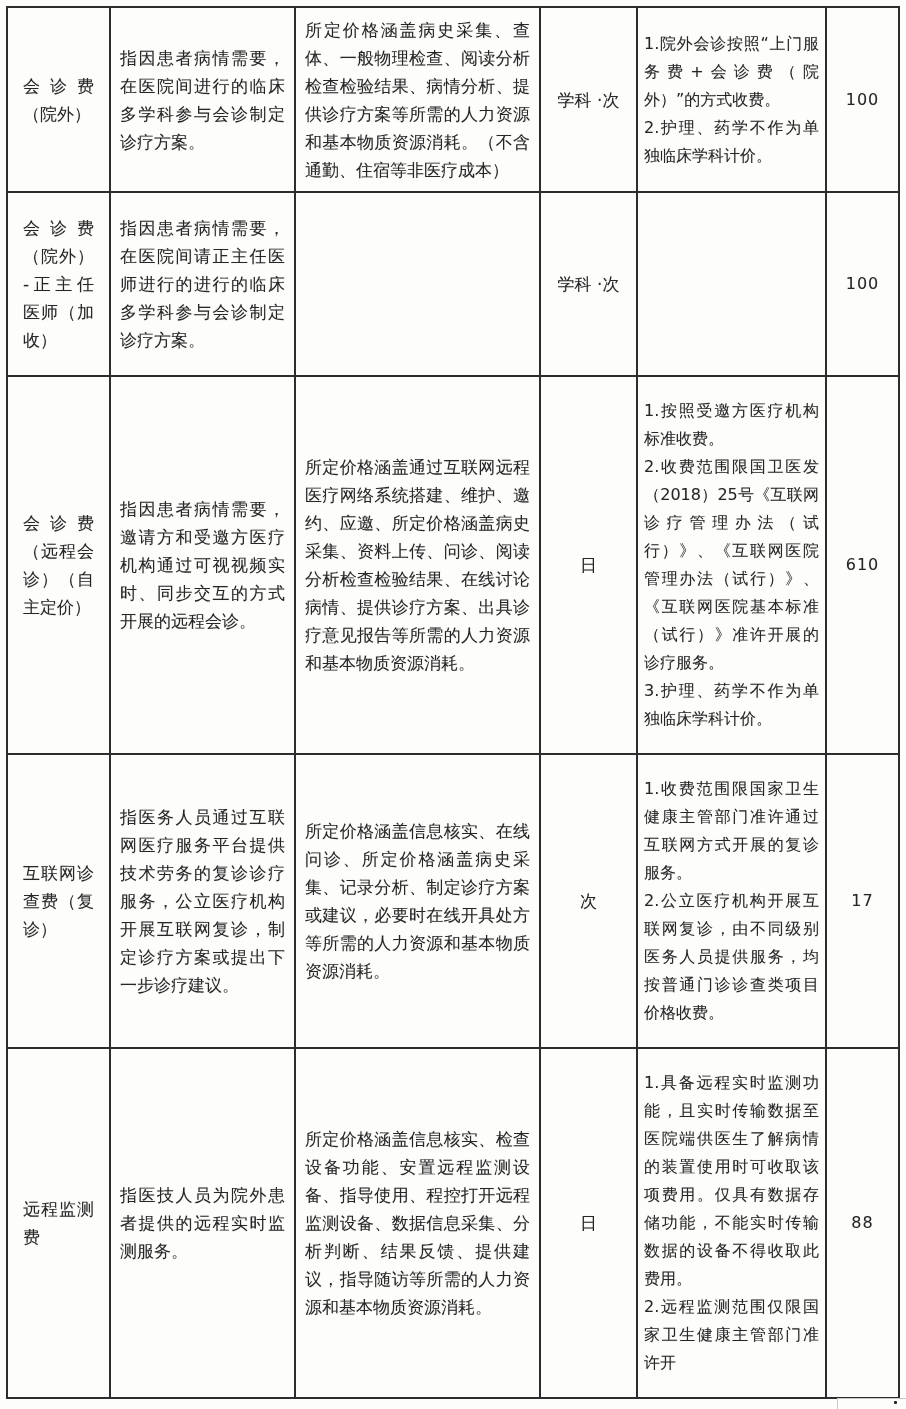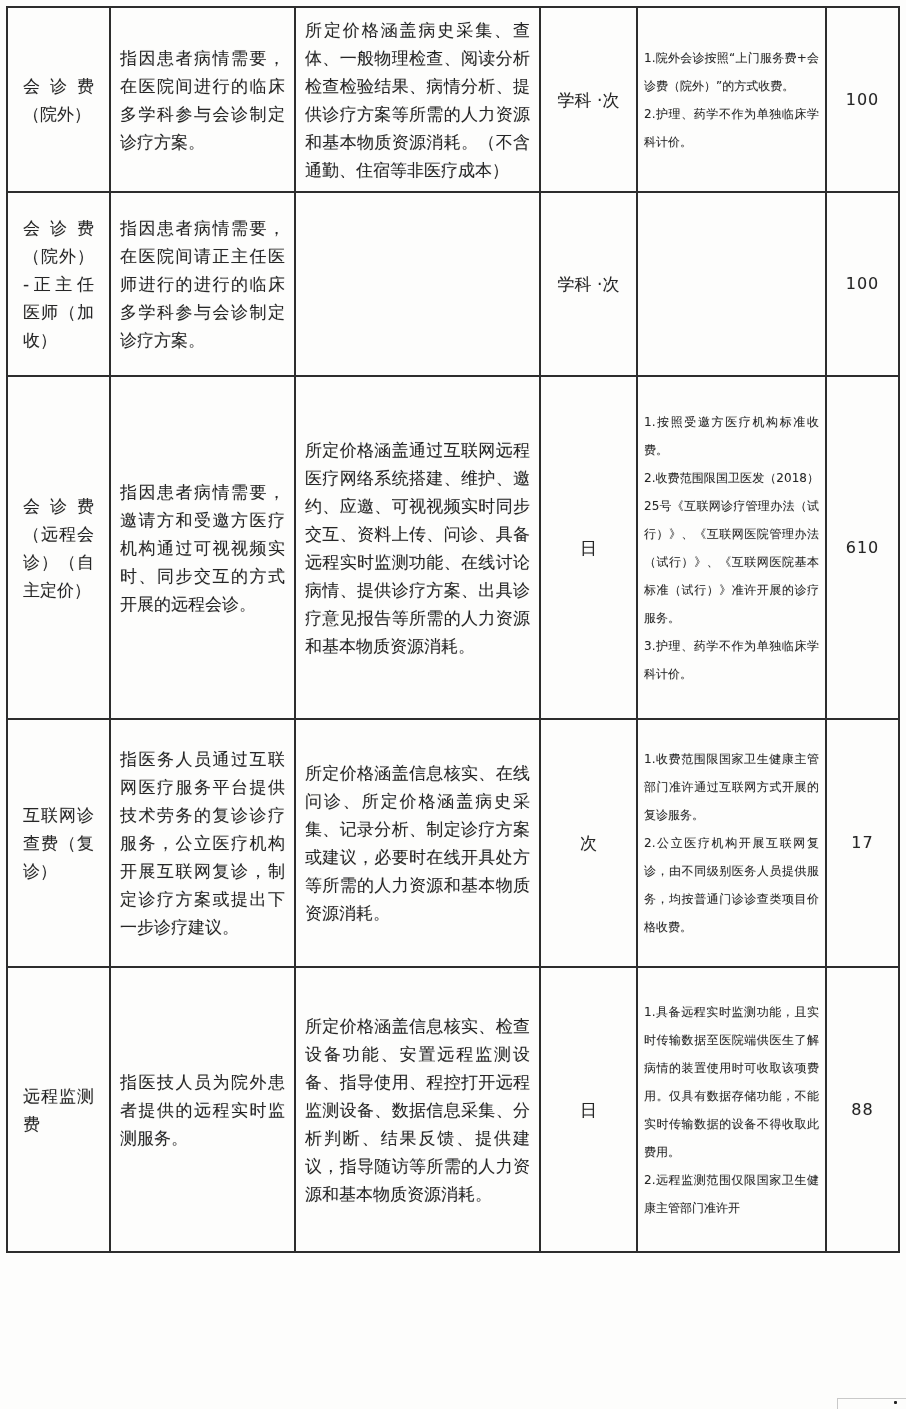--- a/index.html
+++ b/index.html
@@ -29,21 +29,21 @@
     text-align: justify;
     overflow: hidden;
     text-shadow: 0 0 1px rgba(80,80,80,0.25);
     word-break: break-all;
   }
   td.c-name { padding: 4px 15px; }
   td.c-def { padding: 0 9px; }
   td.c-cov { padding: 4px 9px; }
   td.c-unit { text-align: center; padding: 4px 4px; }
   td.c-notes {
-    font-size: 12px;
+    font-size: 16px;
     line-height: 28px;
     padding: 20px 6px;
     white-space: pre-line;
   }
   td.c-price {
     text-align: center;
     font-size: 16px;
     letter-spacing: 1px;
     text-align: center;
   }
@@ -95,21 +95,21 @@
         <td class="c-name">会诊费（院外）-正主任医师（加收）</td>
         <td class="c-def">指因患者病情需要，在医院间请正主任医师进行的进行的临床多学科参与会诊制定诊疗方案。</td>
         <td class="c-cov"></td>
         <td class="c-unit">学科 ·次</td>
         <td class="c-notes"></td>
         <td class="c-price">100</td>
       </tr>
       <tr style="height:343px">
         <td class="c-name">会诊费（远程会诊）（自主定价）</td>
         <td class="c-def">指因患者病情需要，邀请方和受邀方医疗机构通过可视视频实时、同步交互的方式开展的远程会诊。</td>
-        <td class="c-cov">所定价格涵盖通过互联网远程医疗网络系统搭建、维护、邀约、应邀、可视视频实时同步交互、资料上传、问诊、具备远程实时监测功能、在线讨论病情、提供诊疗方案、出具诊疗意见报告等所需的人力资源和基本物质资源消耗。</td>
+        <td class="c-cov">所定价格涵盖通过互联网远程医疗网络系统搭建、维护、邀约、应邀、所定价格涵盖病史采集、资料上传、问诊、阅读分析检查检验结果、在线讨论病情、提供诊疗方案、出具诊疗意见报告等所需的人力资源和基本物质资源消耗。</td>
         <td class="c-unit">日</td>
         <td class="c-notes">1.按照受邀方医疗机构标准收费。
 2.收费范围限国卫医发（2018）25号《互联网诊疗管理办法（试行）》、《互联网医院管理办法（试行）》、《互联网医院基本标准（试行）》准许开展的诊疗服务。
 3.护理、药学不作为单独临床学科计价。</td>
         <td class="c-price">610</td>
       </tr>
       <tr style="height:248px">
         <td class="c-name">互联网诊查费（复诊）</td>
         <td class="c-def">指医务人员通过互联网医疗服务平台提供技术劳务的复诊诊疗服务，公立医疗机构开展互联网复诊，制定诊疗方案或提出下一步诊疗建议。</td>
         <td class="c-cov">所定价格涵盖信息核实、在线问诊、所定价格涵盖病史采集、记录分析、制定诊疗方案或建议，必要时在线开具处方等所需的人力资源和基本物质资源消耗。</td>

